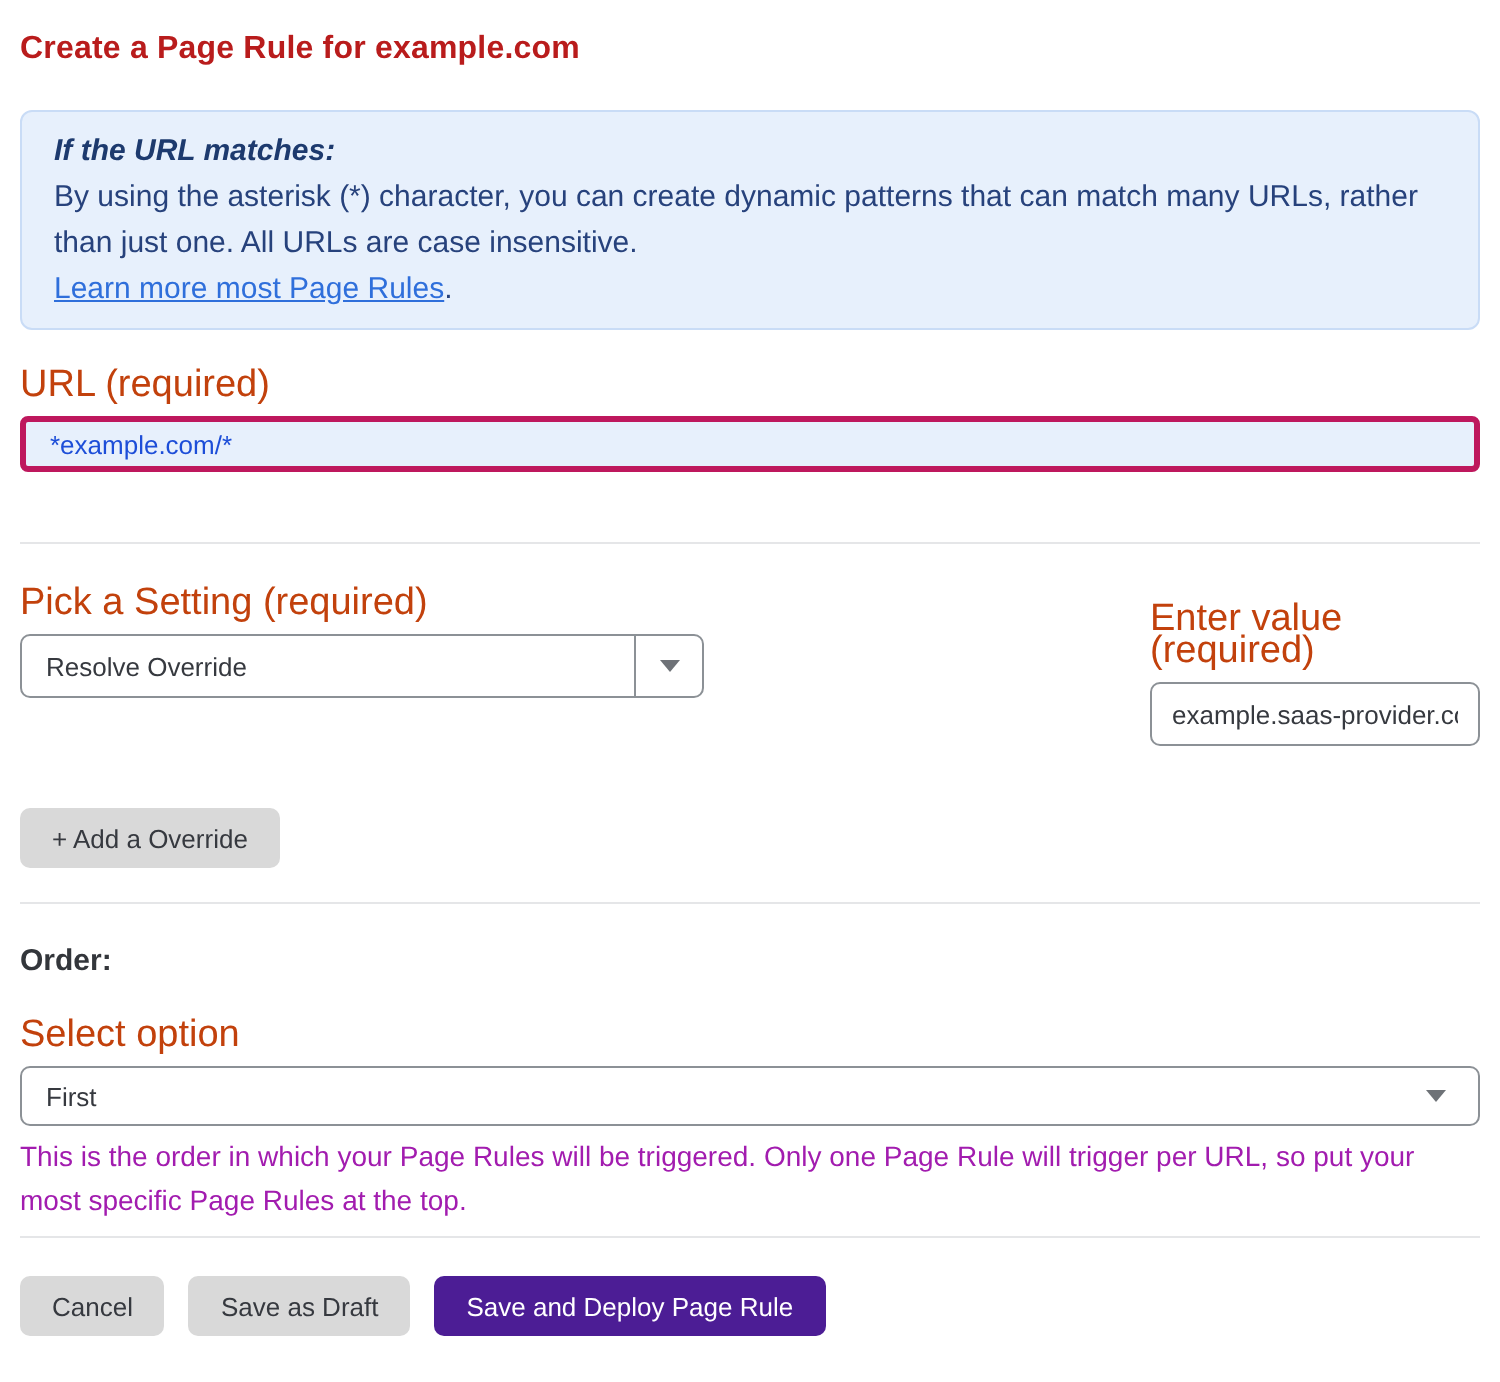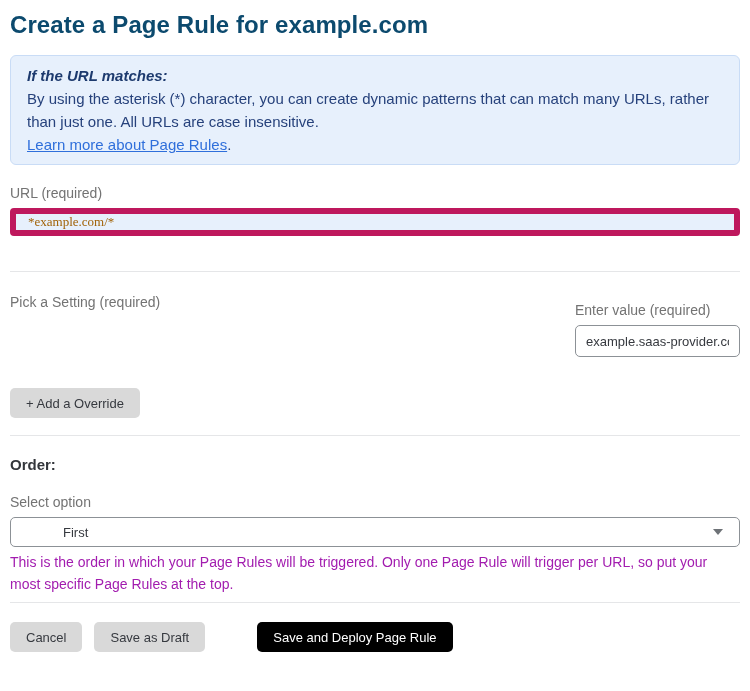--- a/index.html
+++ b/index.html
@@ -8,24 +8,24 @@
     width: 750px;
     height: 691px;
     font-family: "Liberation Sans", sans-serif;
     color: #36393f;
     overflow: hidden;
   }
   .container { padding: 0 10px 12px 10px; }
 
   h1.page-title {
     margin-top: 13px;
-    font-size: 24px;
+    font-size: 16px;
     line-height: 24px;
     font-weight: 700;
-    color: #0c4a6e;
+    color: #b91c1c;
     letter-spacing: 0.1px;
   }
 
   .info-box {
     margin-top: 18px;
     background: #e7f0fc;
     border: 1px solid #c9dcf6;
     border-radius: 6px;
     padding: 8px 16px;
     font-size: 15px;
@@ -35,37 +35,37 @@
   .info-box .info-heading { font-weight: 700; color: #1d3a6e; font-style: italic; }
   .info-box a.info-link {
     color: #2f6fdb;
     text-decoration: underline;
     cursor: pointer;
   }
 
   .field-label {
     display: block;
     margin-top: 20px;
-    font-size: 14px;
+    font-size: 19px;
     line-height: 16px;
-    color: #737373;
+    color: #c2410c;
   }
 
   .text-input {
     display: block;
     margin-top: 7px;
     width: 100%;
     height: 28px;
-    border: 6px solid #be185d;
+    border: 3px solid #be185d;
     border-radius: 4px;
     background: #e7f0fc;
     padding: 0 12px;
-    font-family: Liberation Serif, serif;
-    font-size: 13px;
-    color: #a16207;
+    font-family: Liberation Sans, sans-serif;
+    font-size: 13px;
+    color: #1d4ed8;
     outline: none;
   }
 
   .divider { border: none; border-top: 1px solid #e5e6e8; height: 0; }
   .divider-1 { margin-top: 35px; }
   .divider-2 { margin-top: 17px; }
   .divider-3 { margin-top: 7px; }
 
   .section-heading {
     margin-top: 21px;
@@ -139,60 +139,65 @@
     height: 30px;
     padding: 0 16px;
     font-family: "Liberation Sans", sans-serif;
     font-size: 13px;
     color: #36393f;
     background: #d9d9d9;
     cursor: pointer;
   }
   .btn-add { margin-top: 31px; }
 
-  .order-select { height: 30px; padding-left: 40px; }
+  .order-select { height: 30px; }
   .order-select .caret { position: absolute; right: 16px; top: 11px; }
 
   .help-text {
     margin-top: 4px;
     font-size: 14px;
     line-height: 22px;
     color: #a21caf;
   }
 
   .footer-buttons { margin-top: 19px; display: flex; align-items: center; }
   .footer-buttons .btn { margin-right: 12px; }
   .btn-primary {
-    background: #000000;
+    background: #4c1d95;
     color: #ffffff;
-    margin-left: 40px;
   }
 </style>
 </head>
 <body>
 
 <div class="container">
 
   <h1 class="page-title">Create a Page Rule for example.com</h1>
 
   <div class="info-box">
     <div class="info-heading">If the URL matches:</div>
     <div class="info-body">By using the asterisk (*) character, you can create dynamic patterns that can match many URLs, rather than just one. All URLs are case insensitive.</div>
-    <div class="info-link-line"><a class="info-link" href="#">Learn more about Page Rules</a><span>.</span></div>
+    <div class="info-link-line"><a class="info-link" href="#">Learn more most Page Rules</a><span>.</span></div>
   </div>
 
   <label class="field-label">URL (required)</label>
   <input class="text-input" type="text" value="*example.com/*" style="">
 
   <hr class="divider divider-1">
 
 
   <div class="settings-row">
     <div class="settings-col-1">
       <label class="field-label">Pick a Setting (required)</label>
+      <div class="select-box">
+        <span class="select-value">Resolve Override</span>
+        <span class="select-arrow-seg">
+            <i class="caret"></i>
+          </span>
+      </div>
     </div>
     <div class="settings-col-2">
       <label class="field-label">Enter value (required)</label>
       <input class="value-input" type="text" value="example.saas-provider.com" style="">
     </div>
   </div>
 
   <button class="btn btn-add">+ Add a Override</button>
 
   <hr class="divider divider-2">

